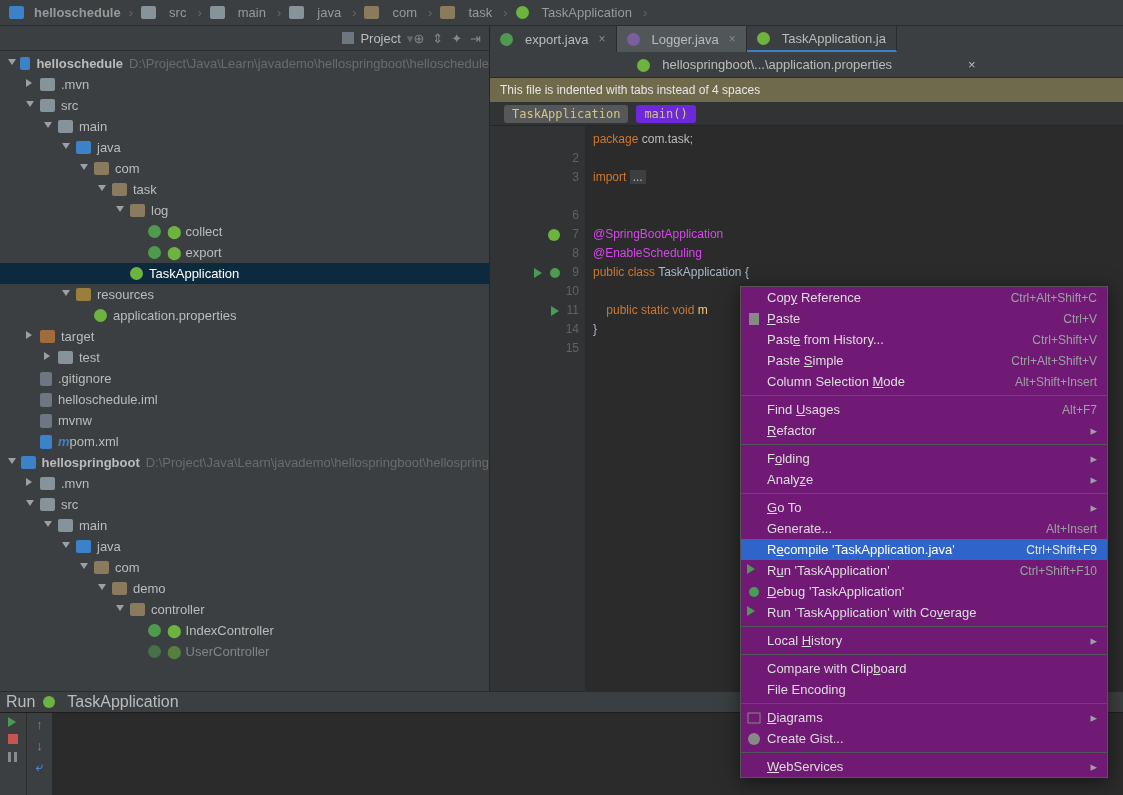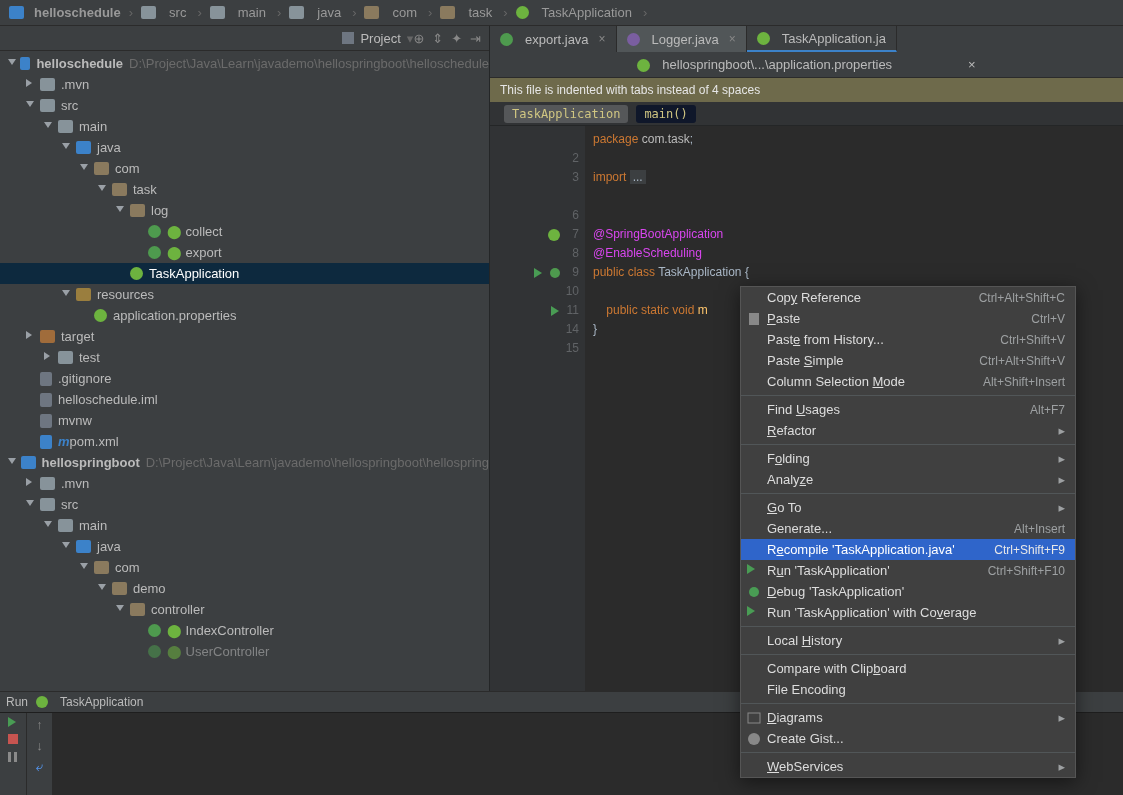--- a/index.html
+++ b/index.html
@@ -58,32 +58,32 @@
 .run-ic { width: 10px; height: 10px; display: inline-block; }
 .run-ic::before { content: ""; display: block; border-top: 5px solid transparent; border-bottom: 5px solid transparent; border-left: 8px solid #499c54; }
 .code { flex: 1; font-family: Consolas, monospace; font-size: 12px; line-height: 19px; padding: 4px 8px 0; color: #a9b7c6; white-space: pre; }
 .k-key { color: #cc7832; }
 .k-pkg { color: #bbb; }
 .k-ann { color: #d946ef; }
 .k-cls { color: #a9b7c6; }
 .k-meth { color: #ffc66d; }
 
 
-.ctxmenu { position: absolute; left: 740px; top: 286px; width: 336px; background: #404040; border: 1px solid #555; box-shadow: 0 4px 18px rgba(0,0,0,0.5); z-index: 50; }
+.ctxmenu { position: absolute; left: 740px; top: 286px; width: 368px; background: #701a75; border: 1px solid #555; box-shadow: 0 4px 18px rgba(0,0,0,0.5); z-index: 50; }
 .mi { display: flex; align-items: center; height: 21px; padding: 0 10px 0 26px; color: #ddd; position: relative; }
 .mi.sel { background: #2f65ca; color: #fff; }
 .mi .sc { margin-left: auto; color: #9da0a2; font-size: 12px; }
 .mi.sel .sc { color: #e8e8e8; }
 .mi .arrow { margin-left: auto; color: #9da0a2; }
 .mi .mic { position: absolute; left: 6px; width: 14px; height: 14px; }
 .msep { height: 1px; background: #515658; margin: 3px 0; }
 .underline { text-decoration: underline; }
 
 
-.runbar { height: 21px; background: #3c3f41; border-top: 1px solid #2b2b2b; display: flex; align-items: center; padding: 0 6px; gap: 8px; font-size: 12px; color: #bbb; }
+.runbar { height: 21px; background: #3c3f41; border-top: 1px solid #2b2b2b; display: flex; align-items: center; padding: 0 6px; gap: 8px; font-size: 16px; color: #bbb; }
 .run-tab { display: flex; align-items: center; gap: 6px; }
 .lower { height: 83px; background: #2b2b2b; border-top: 1px solid #1e1e1e; display: flex; }
 .lower-tools { width: 26px; background: #3c3f41; display: flex; flex-direction: column; align-items: center; padding-top: 4px; gap: 6px; }
 .lower-tools2 { width: 26px; background: #3c3f41; display: flex; flex-direction: column; align-items: center; padding-top: 4px; gap: 6px; border-left: 1px solid #2b2b2b; }
 
 svg { display: block; }
 </style>
 </head>
 <body>
 
@@ -313,21 +313,21 @@
           <i class="ficon spring"></i>
           <span>hellospringboot\...\application.properties</span>
           <span class="close" style="margin-left:70px">×</span>
         </div>
     </div>
     <div class="infobar">
         <span>This file is indented with tabs instead of 4 spaces</span>
       </div>
     <div class="ed-crumb">
       <span class="crumb-chip">TaskApplication</span>
-      <span class="crumb-chip" style="background:#0f172a">main()</span>
+      <span class="crumb-chip" style="background:#6d28d9">main()</span>
     </div>
     <div class="code-wrap">
       <div class="gutter">
         <div class="ln"></div>
         <div class="ln">2</div>
         <div class="ln">3</div>
         <div class="ln"></div>
         <div class="ln">6</div>
         <div class="ln"><i class="ficon spring" style="width:12px;height:12px"></i>7</div>
         <div class="ln">8</div>

